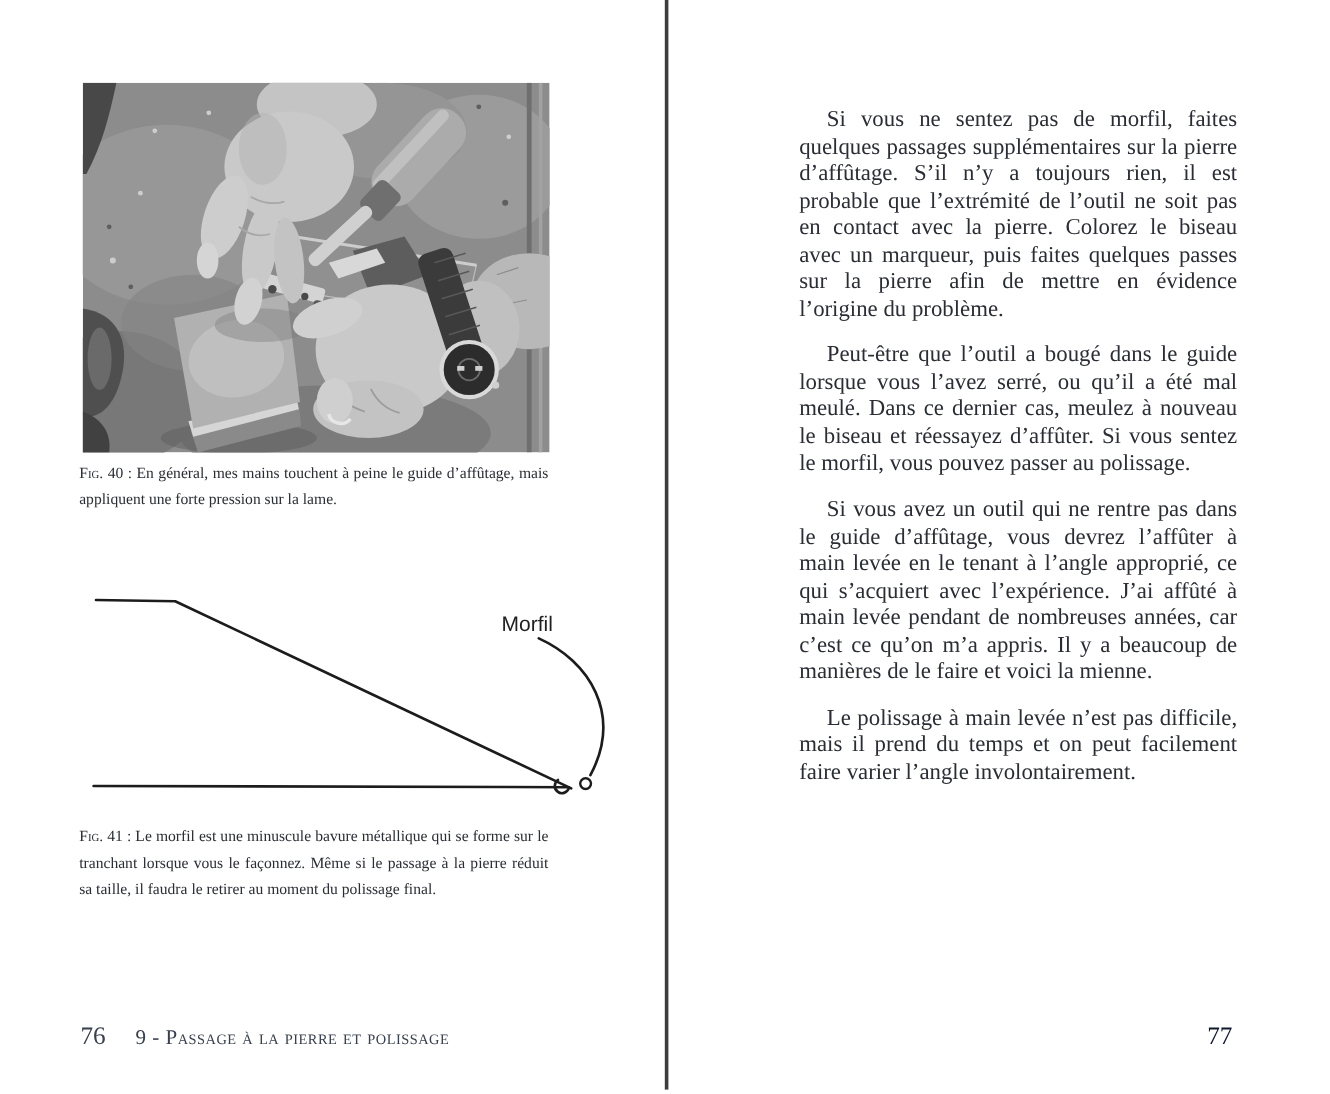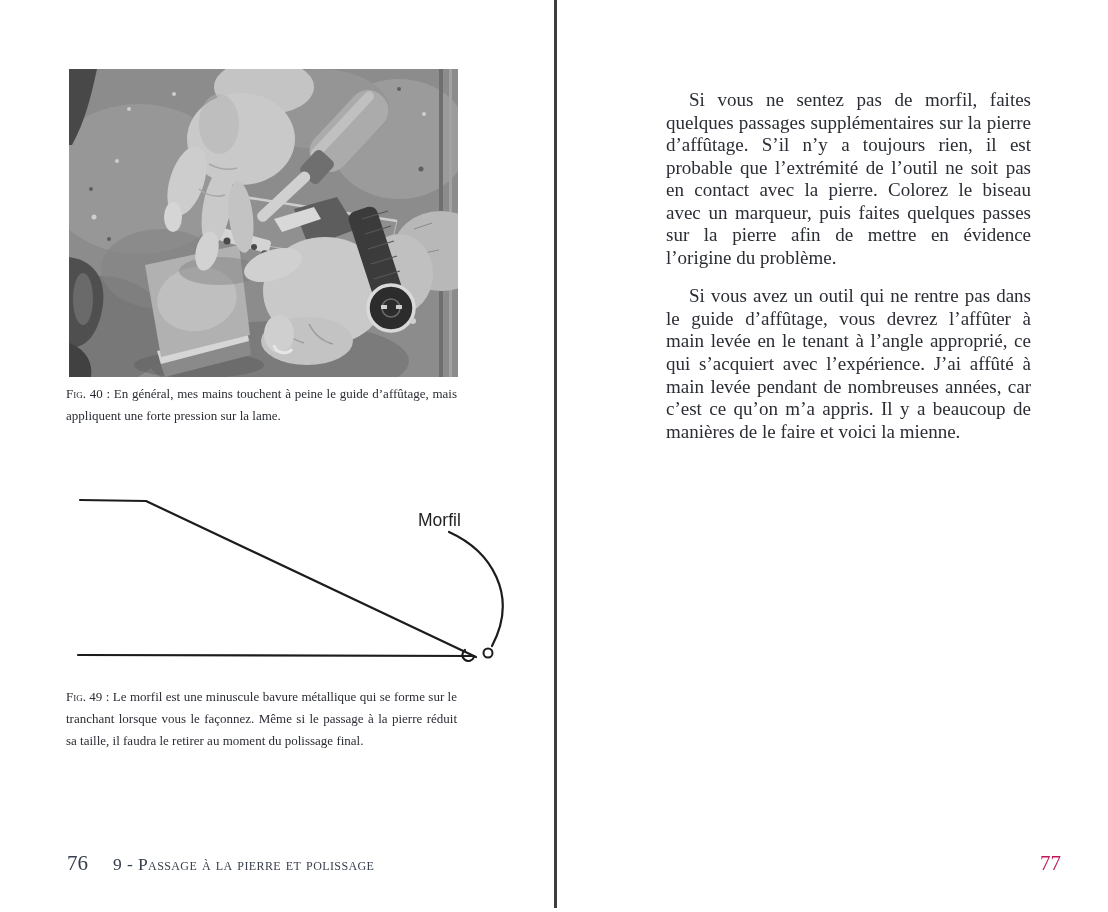--- a/index.html
+++ b/index.html
@@ -26,21 +26,21 @@
   .footer-left{position:absolute;left:67px;top:851px;white-space:nowrap;color:#39404d;}
   .pagenum{font-size:21px;margin-top:21px;}
   .chapter{font-variant:small-caps;font-size:17.5px;margin-left:25px;letter-spacing:0.4px;}
 
   
   .textcol{position:absolute;left:650px;top:73px;width:397px;}
   .body-par{
     margin:16px;text-indent:23px;text-align:justify;
     font-size:19px;line-height:22.55px;
   }
-  .footer-right{position:absolute;left:1040px;top:851px;width:40px;font-size:21px;color:#be185d;}
+  .footer-right{position:absolute;left:1006px;top:851px;width:40px;font-size:21px;color:#0f172a;}
 </style>
 </head>
 <body>
 
 <div class="spread">
   <div class="gutter"></div>
 
   <section>
 
     <figure class="photo">
@@ -140,27 +140,29 @@
       <path class="stroke" d="M18,172 L414,173"></path>
 
       <path class="stroke" d="M405,167 a6,6 0 1 0 9,7" stroke-width="2.6"></path>
 
       <circle cx="428" cy="170" r="4.5" fill="#ffffff" stroke="#1c1c1c" stroke-width="2"></circle>
 
       <path class="stroke" d="M389,49 C431,68 459,112 432,163"></path>
       <text x="358" y="43">Morfil</text>
     </svg>
 
-    <p class="caption caption-41"><span class="fig-label">Fig. 49</span> <span>: Le morfil est une minuscule bavure métallique qui se forme sur le tranchant lorsque vous le façonnez. Même si le passage à la pierre réduit sa taille, il faudra le retirer au moment du polissage final.</span></p>
+    <p class="caption caption-41"><span class="fig-label">Fig. 41</span> <span>: Le morfil est une minuscule bavure métallique qui se forme sur le tranchant lorsque vous le façonnez. Même si le passage à la pierre réduit sa taille, il faudra le retirer au moment du polissage final.</span></p>
 
     <footer class="footer-left">
       <span class="pagenum">76</span><span class="chapter">9 - Passage à la pierre et polissage</span>
     </footer>
   </section>
 
   <section>
     <div class="textcol">
       <p class="body-par">Si vous ne sentez pas de morfil, faites quelques passages supplémentaires sur la pierre d’affûtage. S’il n’y a toujours rien, il est probable que l’extrémité de l’outil ne soit pas en contact avec la pierre. Colorez le biseau avec un marqueur, puis faites quelques passes sur la pierre afin de mettre en évidence l’origine du problème.</p>
+      <p class="body-par">Peut-être que l’outil a bougé dans le guide lorsque vous l’avez serré, ou qu’il a été mal meulé. Dans ce dernier cas, meulez à nouveau le biseau et réessayez d’affûter. Si vous sentez le morfil, vous pouvez passer au polissage.</p>
       <p class="body-par">Si vous avez un outil qui ne rentre pas dans le guide d’affûtage, vous devrez l’affûter à main levée en le tenant à l’angle approprié, ce qui s’acquiert avec l’expérience. J’ai affûté à main levée pendant de nombreuses années, car c’est ce qu’on m’a appris. Il y a beaucoup de manières de le faire et voici la mienne.</p>
+      <p class="body-par">Le polissage à main levée n’est pas difficile, mais il prend du temps et on peut facilement faire varier l’angle involontairement.</p>
     </div>
     <div class="footer-right">77</div>
   </section>
 </div>
 
 </body></html>

